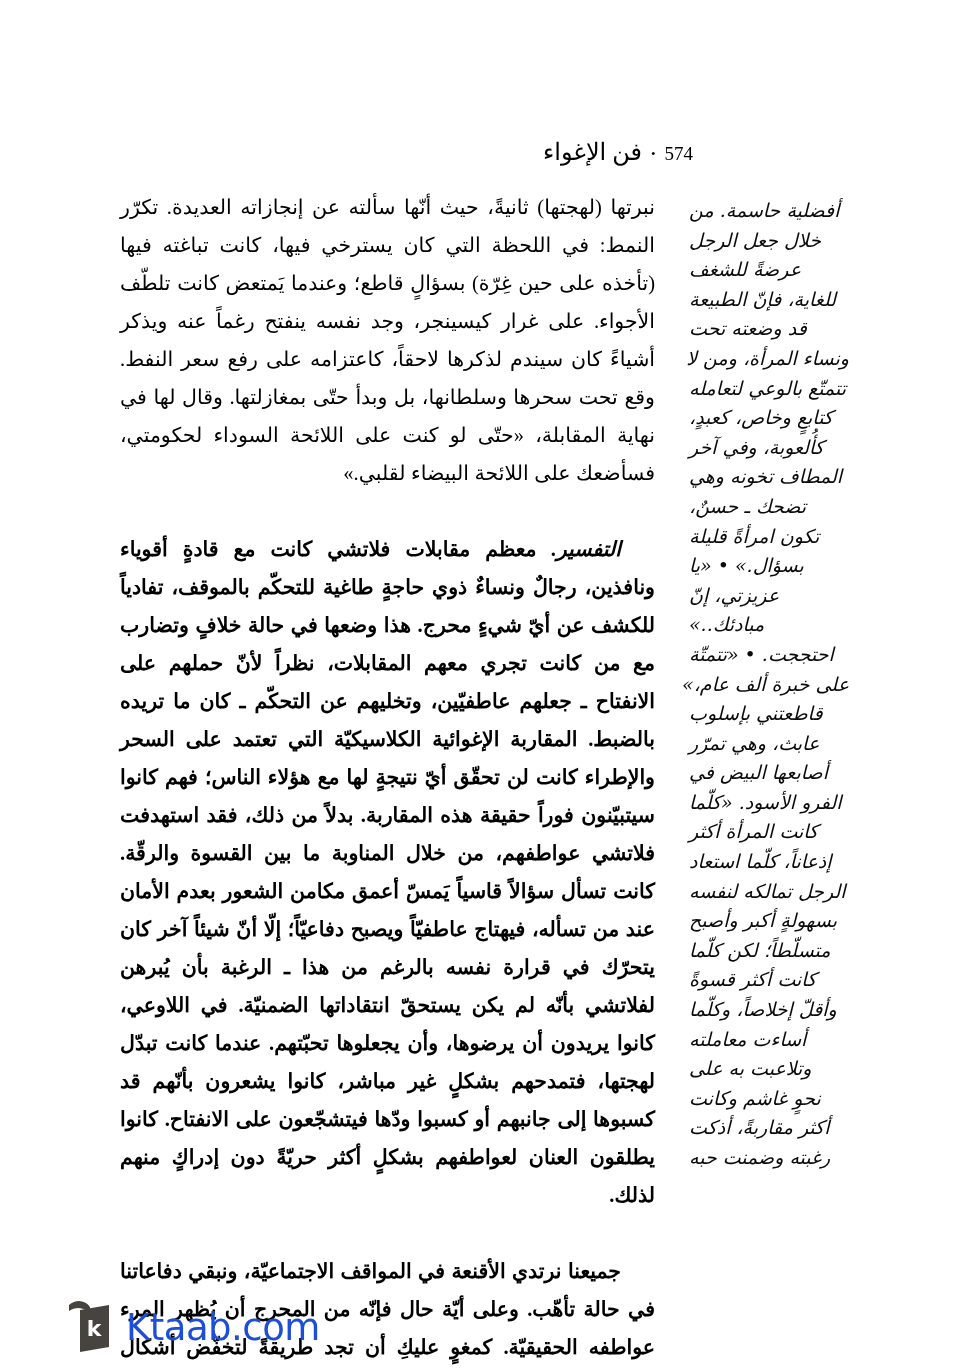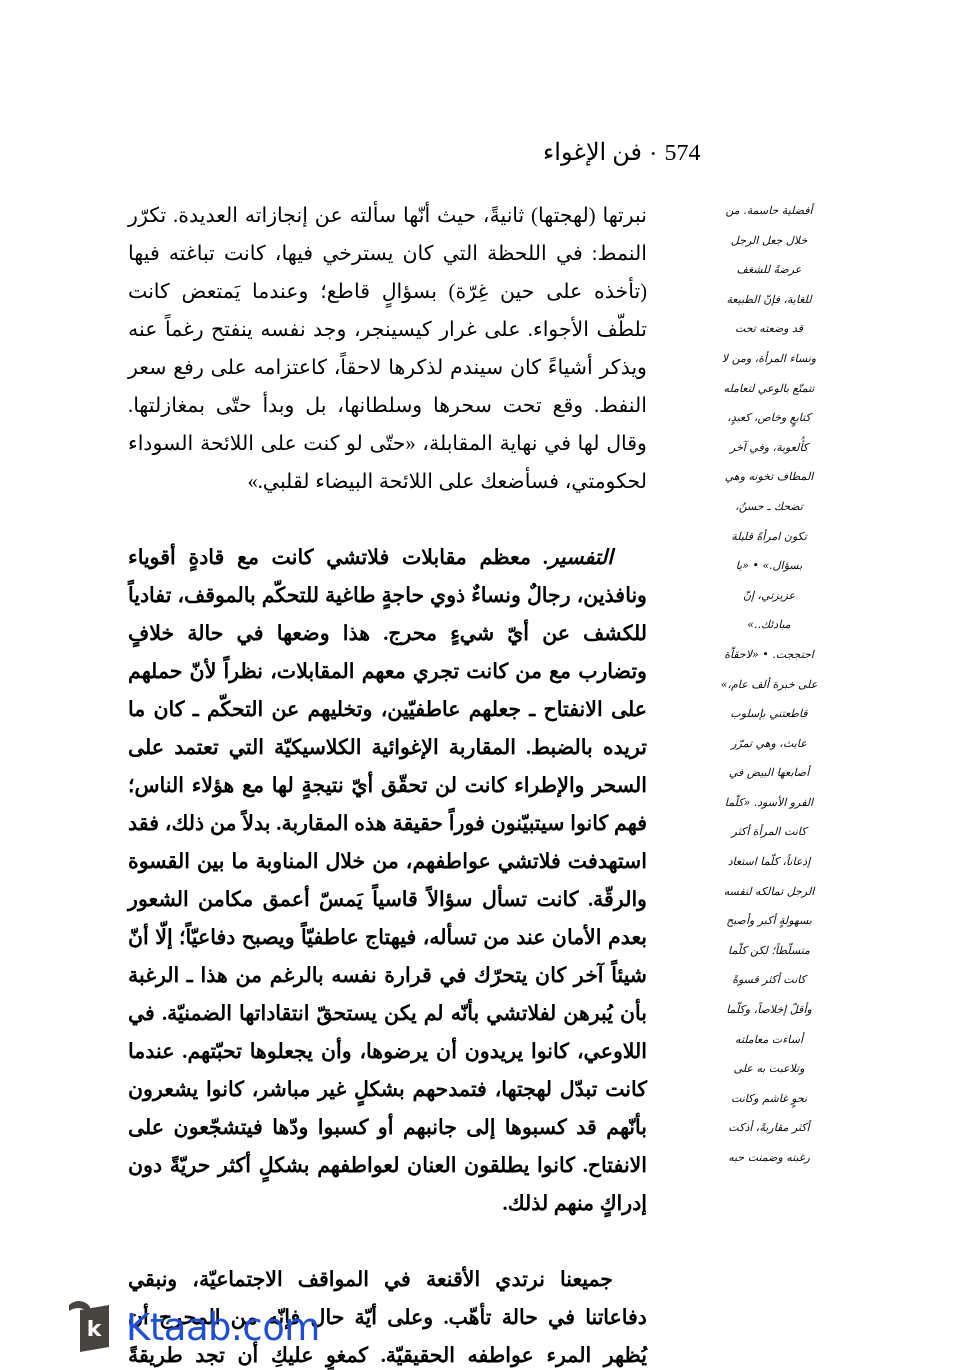--- a/index.html
+++ b/index.html
@@ -27,21 +27,21 @@
     font-family: "Liberation Serif", "DejaVu Serif", serif;
     font-size: 19px;
     line-height: 24px;
     white-space: nowrap;
   }
   #running-head .rh-inner {
     display: inline-block;
     direction: rtl;
   }
   #running-head .page-num {
-    font-size: 24px;
+    font-size: 19px;
     letter-spacing: 0.5px;
   }
   #running-head .rh-sep {
     display: inline-block;
     margin: 0 9px;
     font-size: 13px;
     vertical-align: 2px;
   }
   #running-head .rh-title {
     font-size: 24px;
@@ -55,45 +55,45 @@
     width: 535px;      
     direction: rtl;
     text-align: justify;
     text-align-last: right;
     font-family: "Liberation Serif", "DejaVu Serif", serif;
     font-size: 20.5px;
     line-height: 38px;
     word-spacing: 0.5px;
   }
   #main-column p {
-    margin: 8px;
+    margin: 0;
     padding: 0;
   }
   #main-column p.para-gap {
     margin-top: 38px;
     font-weight: bold;
   }
   #main-column p.indent {
     text-indent: 34px;
   }
   #main-column .term {
     font-style: italic;
   }
 
   
   #margin-column {
     position: absolute;
     top: 196px;
     right: 106px;      
     width: 160px;
     direction: rtl;
-    text-align: center;
+    text-align: left;
     font-family: "DejaVu Serif", "Liberation Serif", serif;
     font-style: italic;
-    font-size: 11px;
+    font-size: 19px;
     line-height: 29.6px;
     color: #0a0a0a;
   }
   #margin-column .note-line {
     display: block;
     white-space: nowrap;
   }
 
   
   #watermark {
@@ -147,21 +147,21 @@
   <span class="note-line">ونساء المرأة، ومن لا</span>
   <span class="note-line">تتمتّع بالوعي لتعامله</span>
   <span class="note-line">كتابعٍ وخاص، كعبدٍ،</span>
   <span class="note-line">كأُلعوبة، وفي آخر</span>
   <span class="note-line">المطاف تخونه وهي</span>
   <span class="note-line">تضحك ـ حسنٌ،</span>
   <span class="note-line">تكون امرأةً قليلة</span>
   <span class="note-line">بسؤال.» • «يا</span>
   <span class="note-line">عزيزتي، إنّ</span>
   <span class="note-line">مبادئك..»</span>
-  <span class="note-line">احتججت. • «لاحقاّة</span>
+  <span class="note-line">احتججت. • «تتمتّة</span>
   <span class="note-line">على خبرة ألف عام،»</span>
   <span class="note-line">قاطعتني بإسلوب</span>
   <span class="note-line">عابث، وهي تمرّر</span>
   <span class="note-line">أصابعها البيض في</span>
   <span class="note-line">الفرو الأسود. «كلّما</span>
   <span class="note-line">كانت المرأة أكثر</span>
   <span class="note-line">إذعاناً، كلّما استعاد</span>
   <span class="note-line">الرجل تمالكه لنفسه</span>
   <span class="note-line">بسهولةٍ أكبر وأصبح</span>
   <span class="note-line">متسلّطاً؛ لكن كلّما</span>

